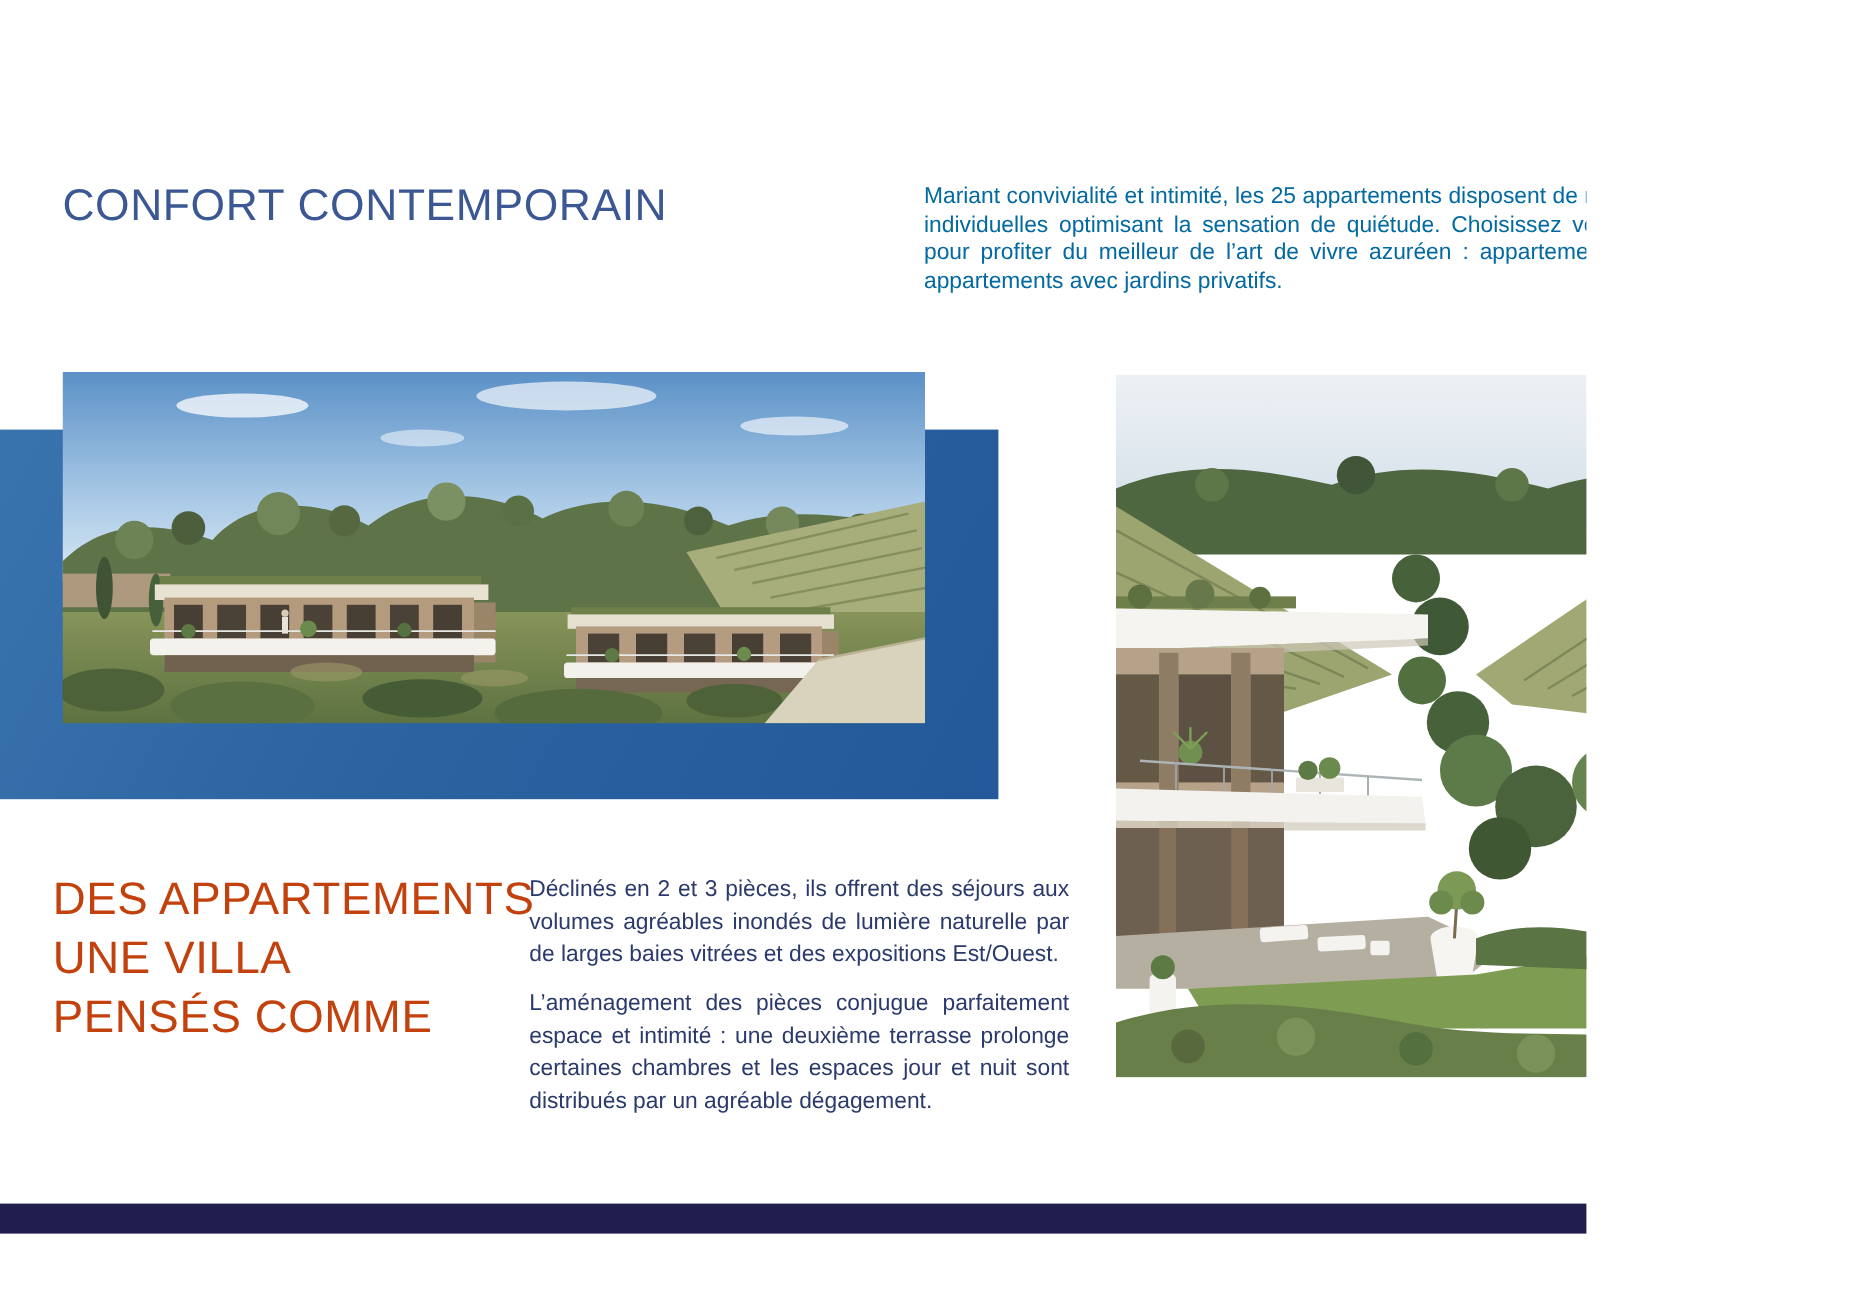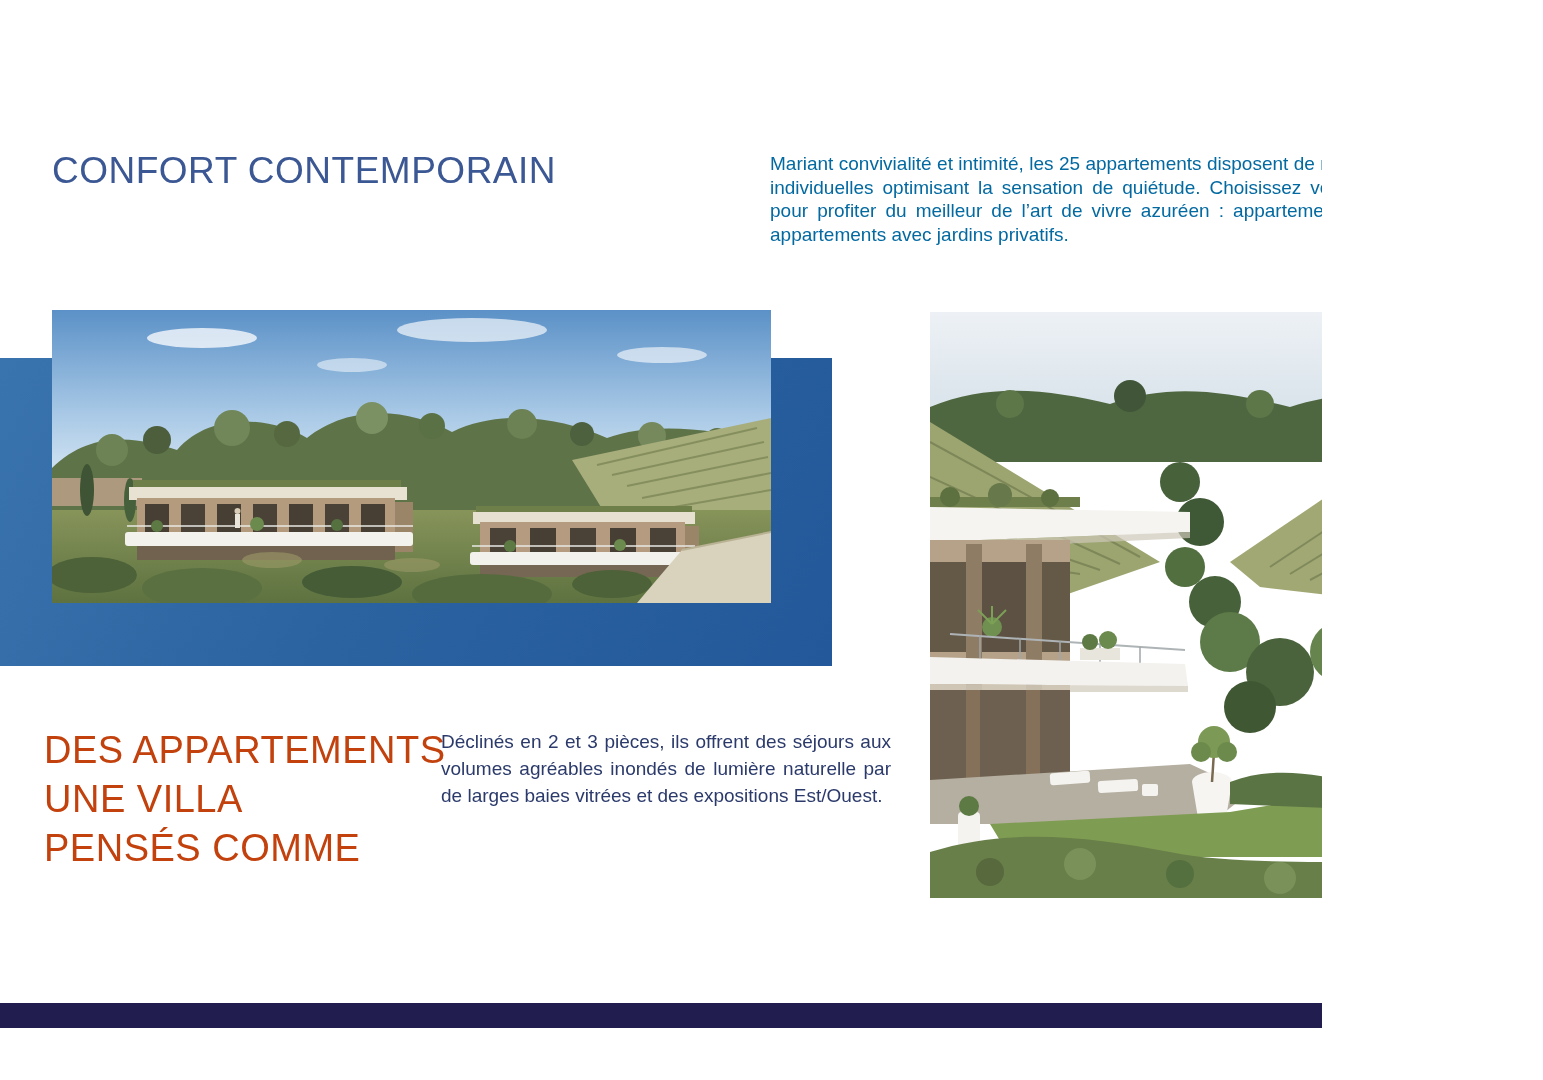--- a/index.html
+++ b/index.html
@@ -252,20 +252,21 @@
   </figure>
 
   <h2 class="h-villa">
     <span class="line">DES APPARTEMENTS</span>
     <span class="line">UNE VILLA</span>
     <span class="line">PENSÉS COMME</span>
   </h2>
 
   <div class="villa-text">
     <p>Déclinés en 2 et 3 pièces, ils offrent des séjours aux volumes agréables inondés de lumière naturelle par de larges baies vitrées et des expositions Est/Ouest.</p>
+    <p>L’aménagement des pièces conjugue parfaitement espace et intimité : une deuxième terrasse prolonge certaines chambres et les espaces jour et nuit sont distribués par un agréable dégagement.</p>
   </div>
 
   <div class="footer-bar"></div>
   <div class="logo-frag frag-a"></div>
   <div class="logo-frag frag-b"></div>
   <div class="logo-frag frag-c"></div>
   <div class="logo-frag frag-navy"></div>
 
 </div>
 

